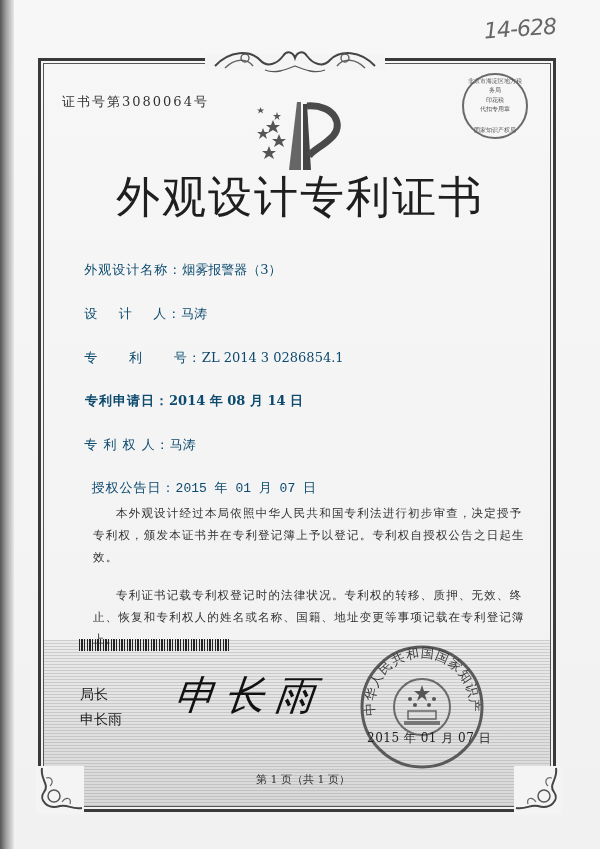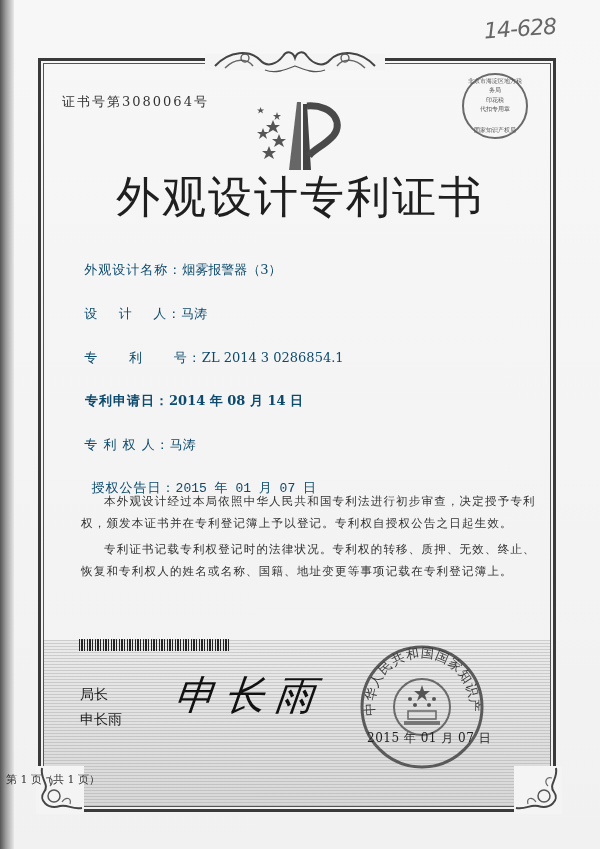--- a/index.html
+++ b/index.html
@@ -61,39 +61,39 @@
   }
   .stamp-tax .ring-b { top: auto; bottom: 2px; }
   .field {
     position: absolute; left: 76px; font-size: 13px; color: #0c4a6e; white-space: pre;
   }
   .field .lbl { letter-spacing: 1px; }
   .body-text {
     position: absolute; left: 77px; width: 468px; font-size: 11.5px; line-height: 22px; color: #333;
     letter-spacing: 1.2px;
   }
-  .body-text p { margin: 4px; text-indent: 23px; }
+  .body-text p { margin: 16px; text-indent: 23px; }
   .barcode {
     position: absolute; left: 79px; top: 639px; width: 150px; height: 12px;
     background: repeating-linear-gradient(to right, #222 0px, #222 1px, transparent 1px, transparent 2px, #222 2px, #222 4px, transparent 4px, transparent 5px, #222 5px, #222 6px, transparent 6px, transparent 8px);
   }
   .director-title { position: absolute; left: 80px; top: 686px; font-family: "DejaVu Sans", sans-serif; font-size: 14px; color: #222; text-align: right; }
   .director-name { position: absolute; left: 80px; top: 711px; font-family: "DejaVu Sans", sans-serif; font-size: 14px; color: #222; }
   .signature {
     position: absolute; left: 175px; top: 668px; font-family: "DejaVu Serif", serif; font-size: 40px;
     font-style: italic; color: #111; letter-spacing: 10px; transform: skewX(-6deg);
   }
   .seal {
     position: absolute; left: 358px; top: 643px; width: 128px; height: 128px;
   }
   .seal-date {
     position: absolute; left: 367px; top: 730px; font-size: 12px; color: #222; letter-spacing: 0.5px;
   }
   .page-no {
-    position: absolute; left: 0; width: 600px; top: 772px; font-size: 11px; color: #333;
+    position: absolute; left: 0; width: 600px; text-align: center; top: 772px; font-size: 11px; color: #333;
     padding-left: 6px; box-sizing: border-box;
   }
 </style>
 </head>
 <body>
 
 <div class="scan-shadow"></div>
 <div class="page-bg"></div>
 
 <div class="handnote">14-628</div>

